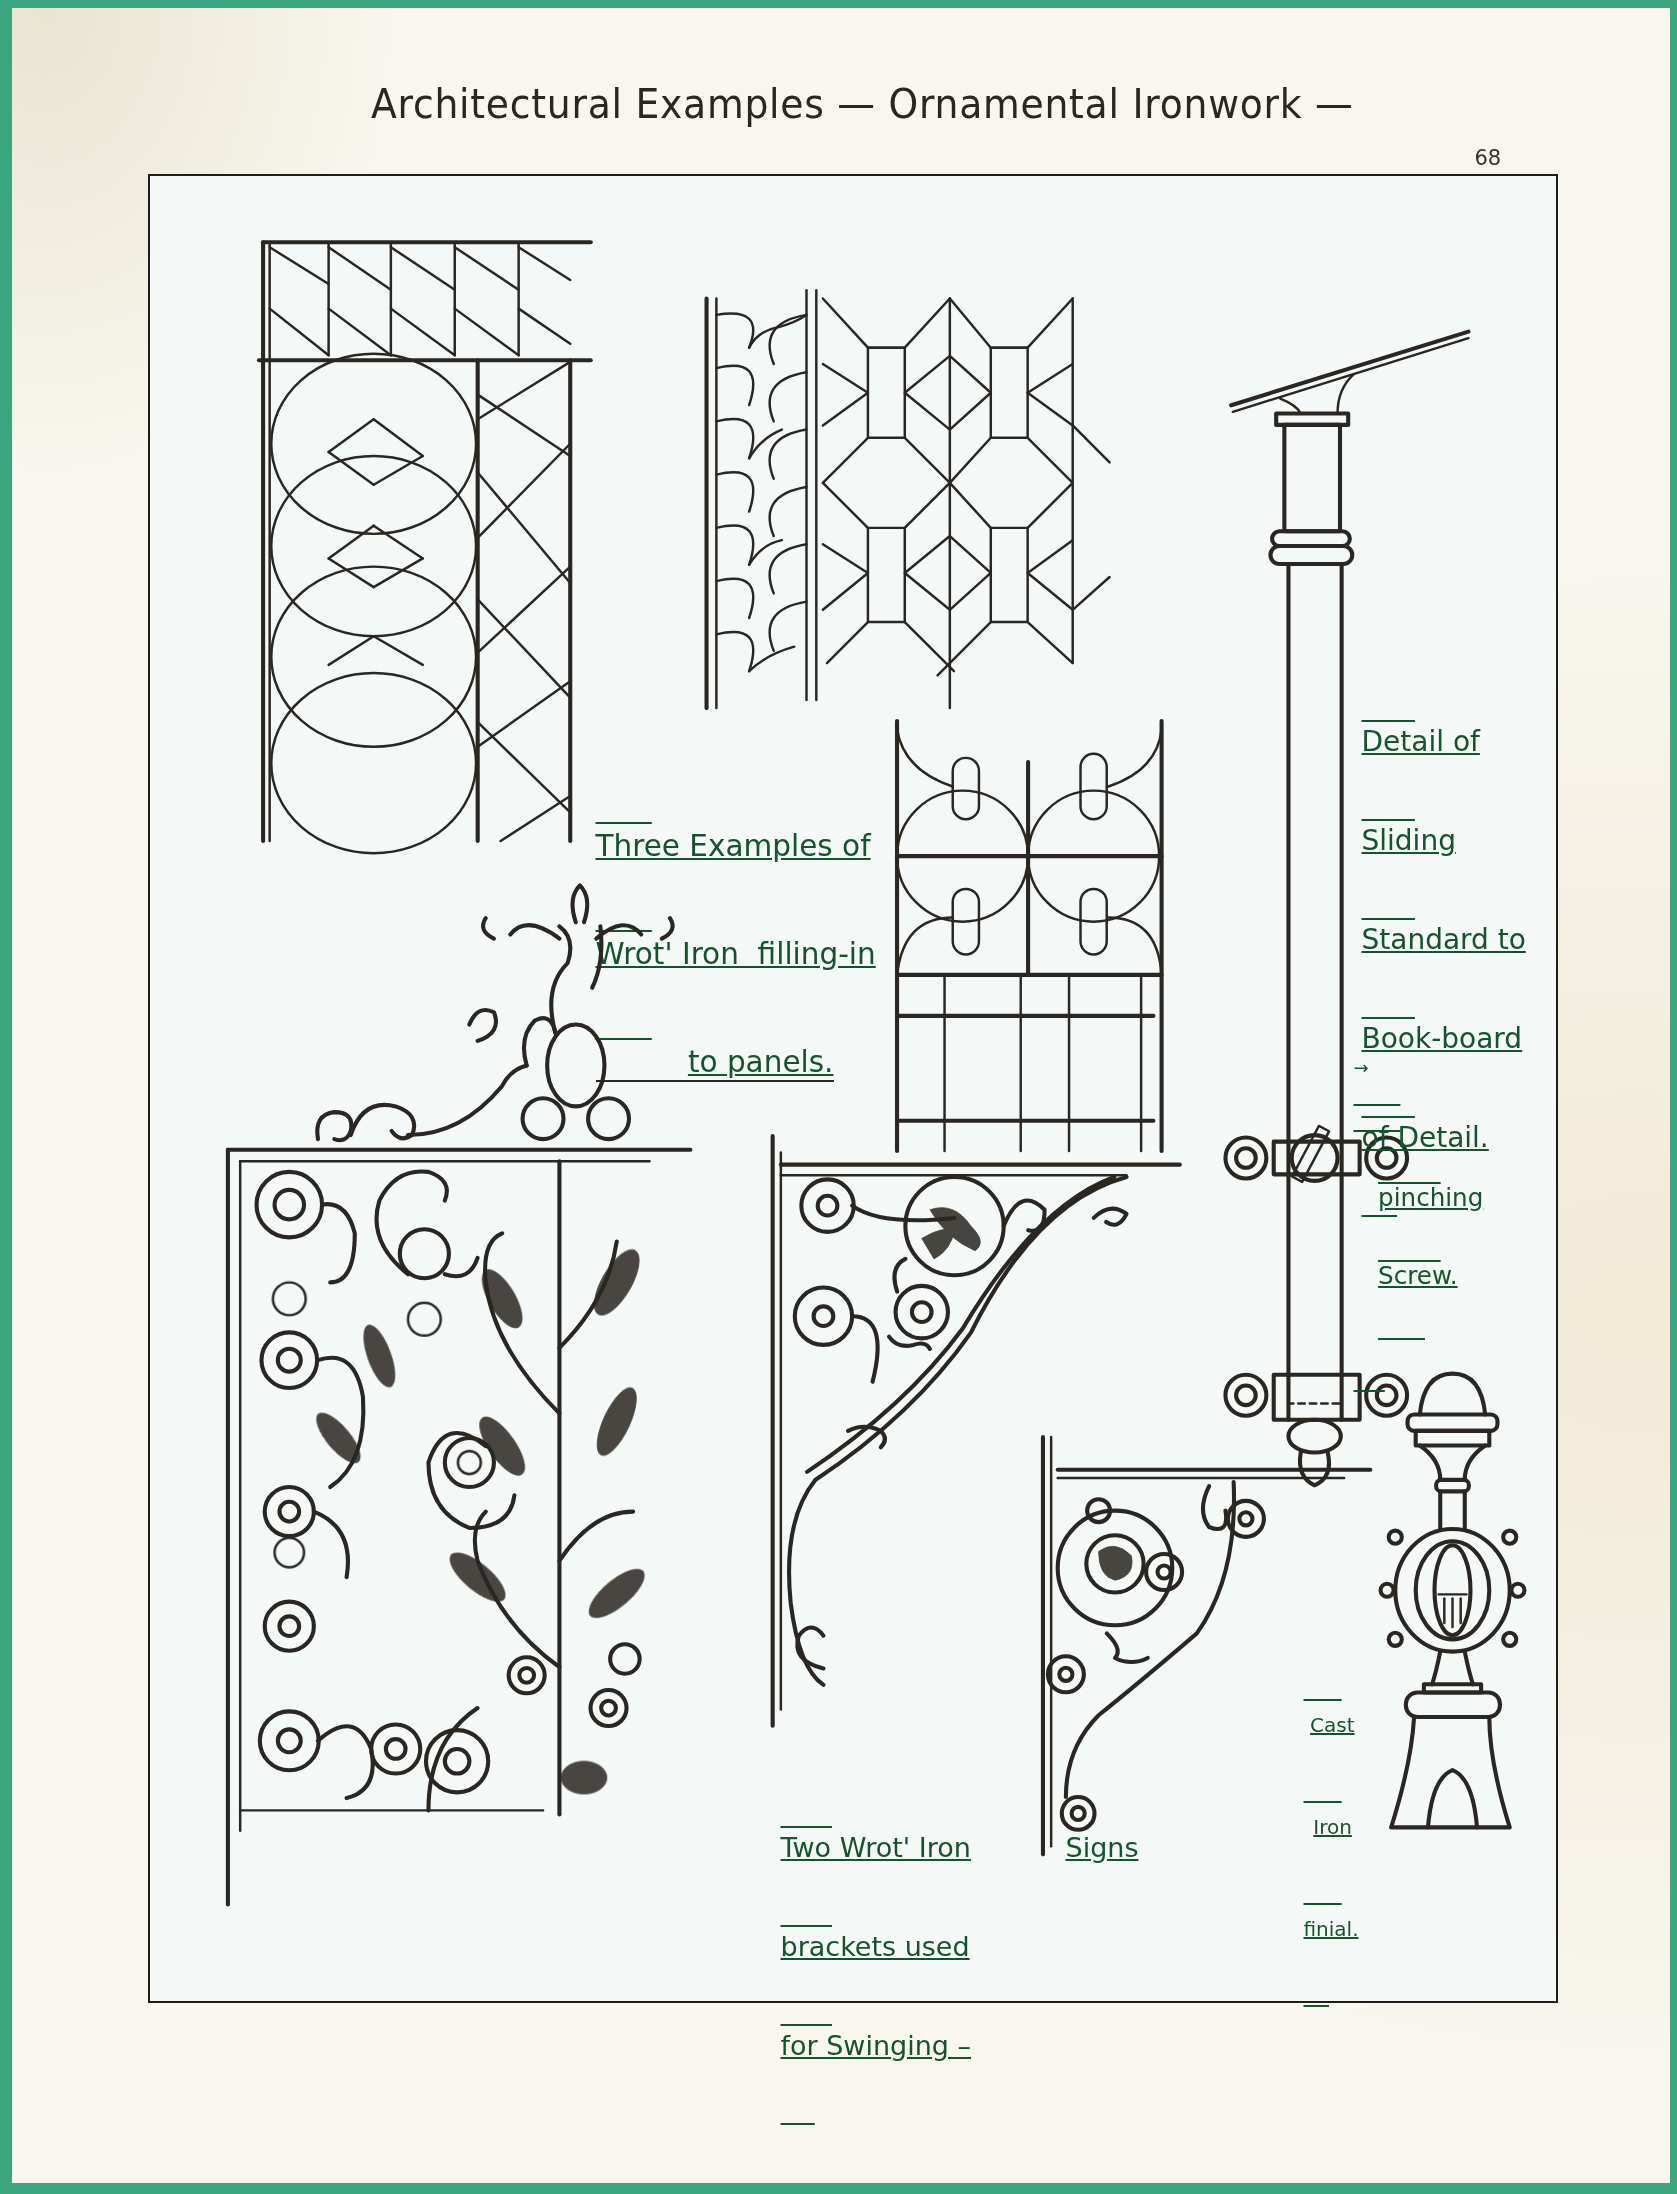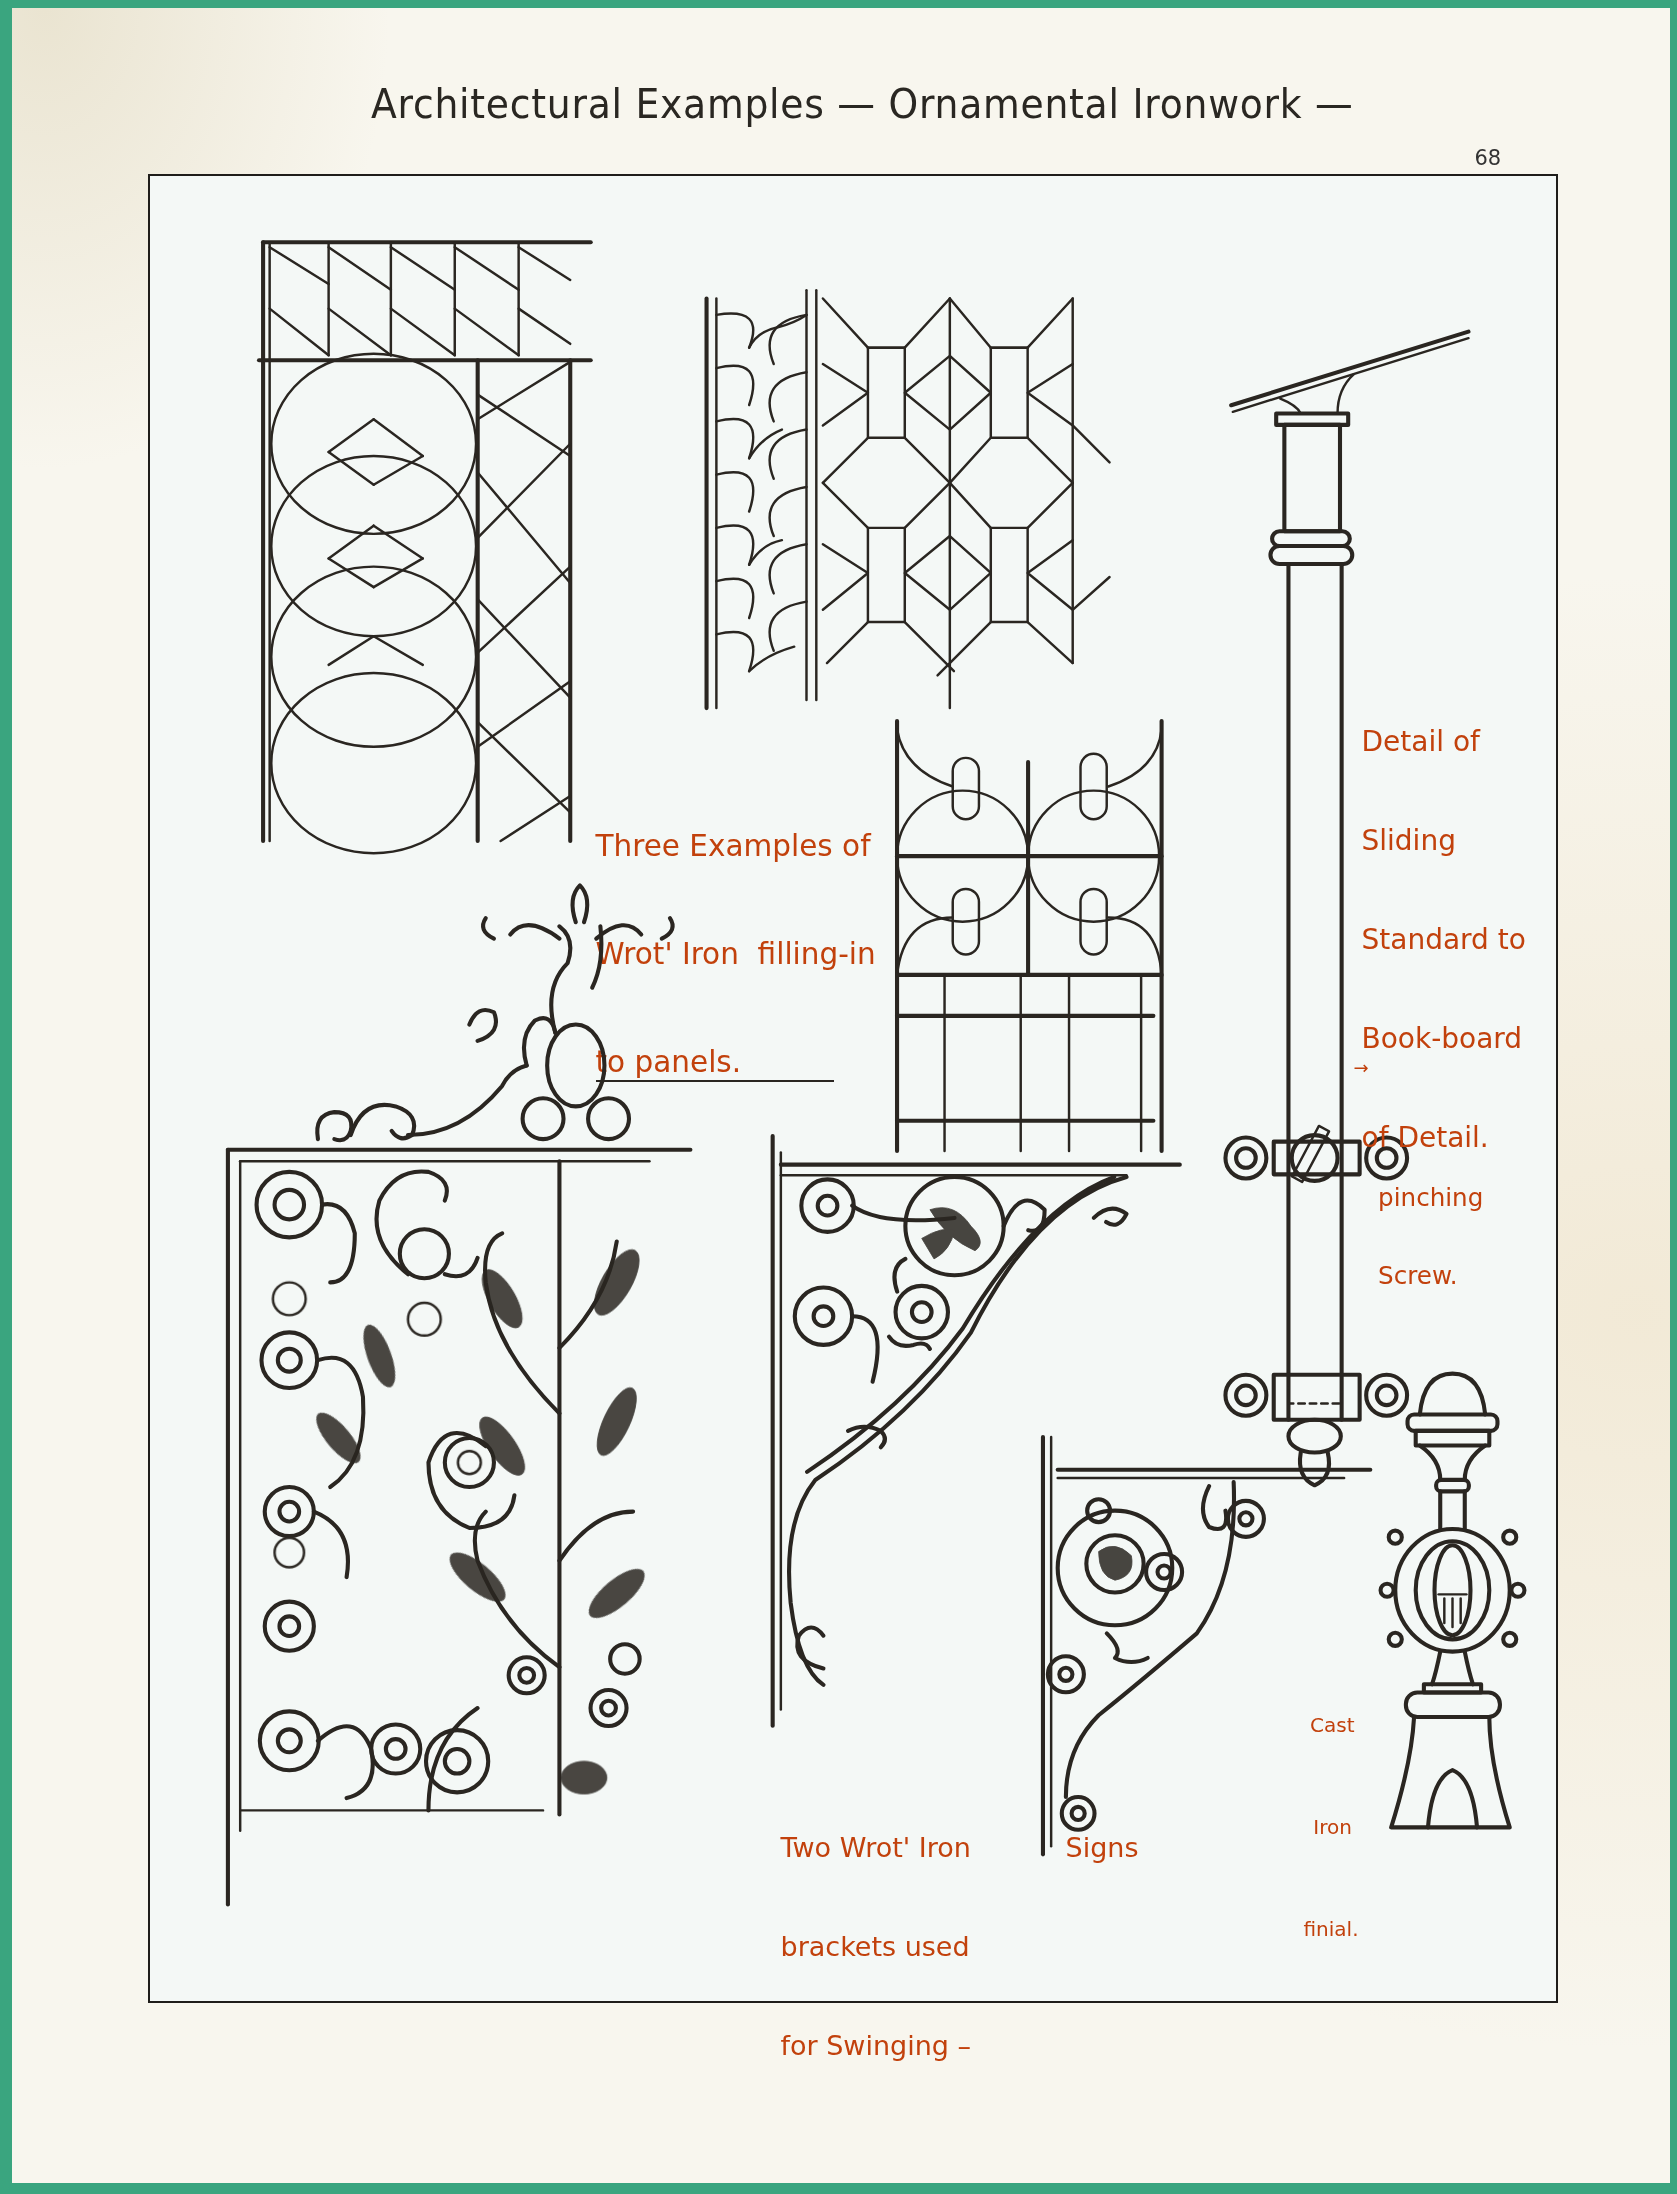--- a/index.html
+++ b/index.html
@@ -24,22 +24,22 @@
     position: absolute; left: 1463px; top: 138px;
     font-family: "DejaVu Sans", sans-serif; font-size: 21px; color: #333;
   }
   .plate-frame {
     position: absolute; left: 136px; top: 166px; width: 1410px; height: 1829px;
     border: 2.5px solid #1f1d1a; background: #f4f8f6; box-sizing: border-box;
   }
   .drawing { position: absolute; }
   .drawing svg { width: 100%; height: 100%; display: block; overflow: visible; }
   .label {
-    position: absolute; font-family: "DejaVu Sans", sans-serif; color: #c2410c;
-    font-size: 29.5px; line-height: 36px; white-space: pre;
+    position: absolute; font-family: "DejaVu Sans", sans-serif; color: #14532d;
+    font-size: 29.5px; line-height: 36px; white-space: pre; text-decoration: underline;
   }
   .ink { stroke: #2a2621; fill: none; stroke-width: 5; stroke-linecap: round; stroke-linejoin: round; }
   .ink2 { stroke: #2a2621; fill: none; stroke-width: 3; stroke-linecap: round; stroke-linejoin: round; }
   .inkfill { fill: #2a2621; stroke: #2a2621; }
 </style>
 </head>
 <body>
 
 <div class="page">
 
@@ -192,21 +192,21 @@
             <line x1="163" y1="310" x2="163" y2="525"></line>
           <line x1="222" y1="310" x2="222" y2="525"></line>
             <line x1="310" y1="310" x2="310" y2="525"></line>
         </g>
       </svg>
     </div>
 
     <div class="label" style="left:446px; top:580px;">
       <div>Three Examples of</div>
       <div>Wrot' Iron  filling-in</div>
-      <div style="border-bottom:2.5px solid #2a2621; width:238px;">to panels.</div>
+      <div style="border-bottom:2.5px solid #2a2621; width:238px;text-align:right;">to panels.</div>
     </div>
 
     <div class="drawing" style="left:1073px; top:147px; width:270px; height:1220px;">
       <svg viewBox="0 0 330 1490">
         <line class="ink" x1="10" y1="100" x2="300" y2="10"></line>
         <line class="ink2" x1="12" y1="108" x2="300" y2="18"></line>
         <path class="ink2" d="M70 92 Q90 100 95 110"></path>
           <path class="ink2" d="M160 62 Q140 80 140 110"></path>
         <rect class="ink" x="65" y="110" width="88" height="14"></rect>
         <rect class="ink" x="75" y="124" width="68" height="130"></rect>

